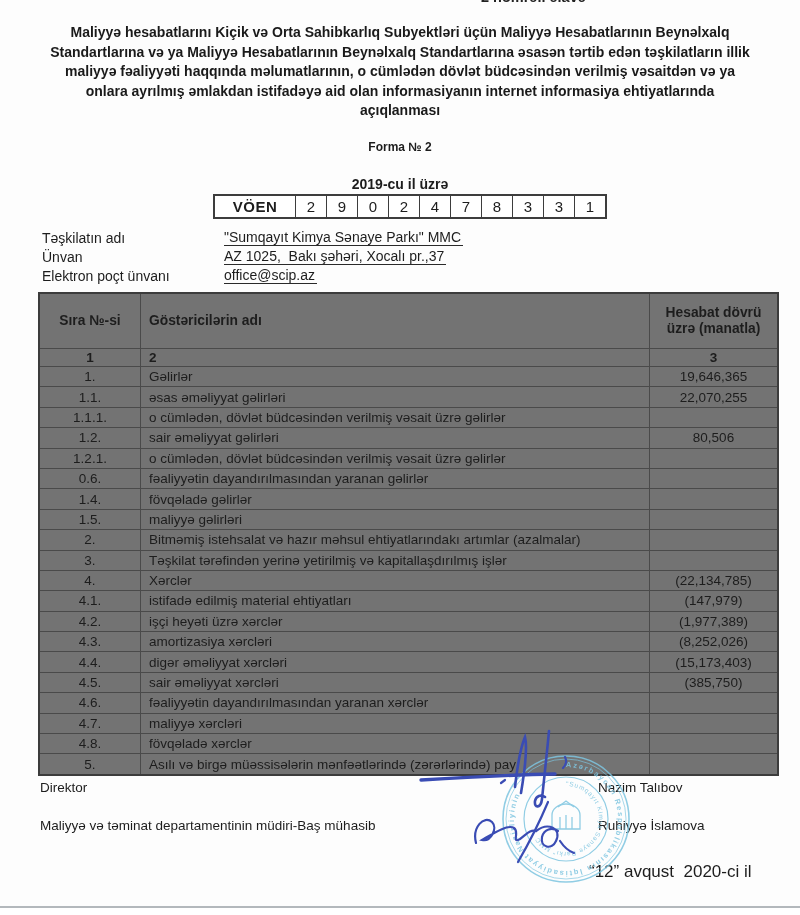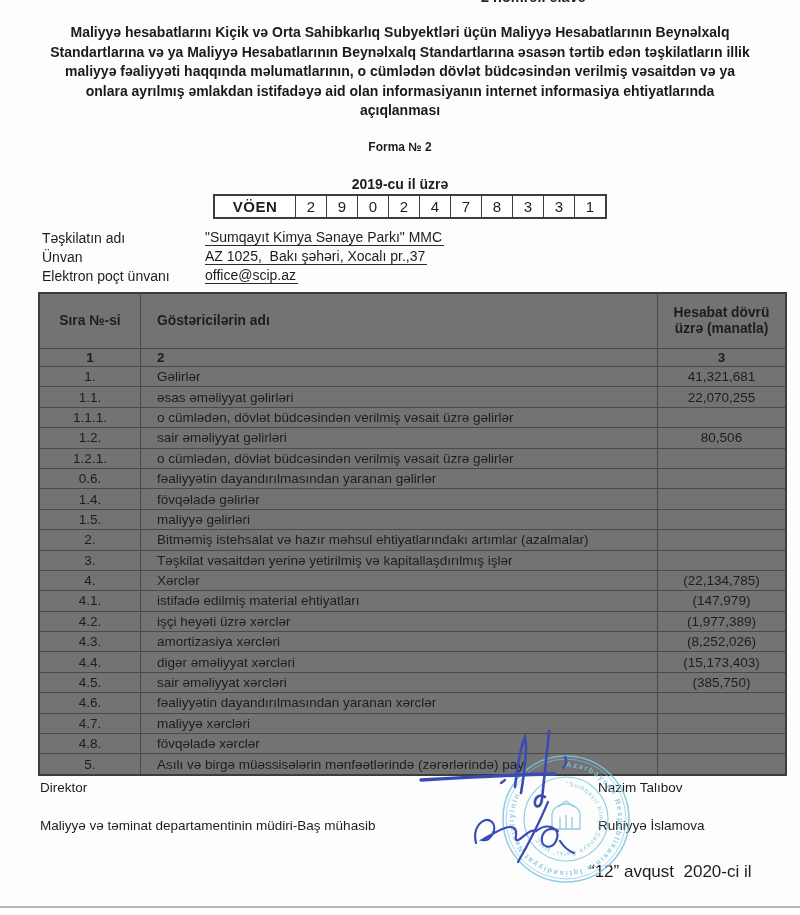--- a/index.html
+++ b/index.html
@@ -18,37 +18,37 @@
   }
   .form-no{position:absolute;top:140px;left:0;width:100%;text-align:center;font-weight:bold;font-size:12px;}
   .period{position:absolute;top:176px;left:0;width:100%;text-align:center;font-weight:bold;font-size:14px;}
   
   .voen{position:absolute;top:194px;left:213px;display:flex;border:2px solid #3d3d3d;background:#fff;}
   .voen-cell{height:21px;display:flex;align-items:center;justify-content:center;font-size:15px;border-left:1.5px solid #3d3d3d;}
   .voen-label{width:80px;border-left:none;font-weight:600;letter-spacing:.5px;}
   .voen-digit{width:30px;}
   
   .org{position:absolute;top:228px;left:42px;font-size:14px;}
-  .org-row{display:flex;align-items:flex-end;margin-bottom:1px;height:18px;}
+  .org-row{display:flex;align-items:flex-end;margin-bottom:1px;height:18px;gap:19px;}
   .org-label{width:163px;}
   .org-value{border-bottom:1.3px solid #2a2a2a;white-space:pre-wrap;padding:0 2px 0 0;}
   
   .fin-table{
     position:absolute;top:292px;left:38px;width:727px;
     display:table;table-layout:fixed;border-collapse:collapse;
     font-size:13.5px;background:#737373;z-index:1;
   }
   .tr{display:table-row;}
   .th,.td{display:table-cell;border:1.4px solid #4a4a4a;vertical-align:middle;overflow:hidden;}
   .fin-table{border:2px solid #3c3c3c;}
   .th{font-weight:bold;text-align:center;font-size:13.8px;line-height:16.5px;height:54px;}
   .colnum{font-weight:bold;text-align:center;height:17px;}
   .row-h{height:19.4px;}
   .c-no{width:100px;text-align:center;}
-  .c-name{width:500px;padding-left:16px;text-align:left;}
+  .c-name{width:500px;padding-left:8px;text-align:left;}
   .c-val{width:127px;text-align:center;}
   
   .sig{position:absolute;font-size:13.5px;white-space:nowrap;}
   .sig-dir-title{top:780px;left:40px;}
   .sig-dir-name{top:780px;left:598px;}
   .sig-acc-title{top:818px;left:40px;}
   .sig-acc-name{top:818px;left:598px;}
   .report-date{position:absolute;top:862px;left:589px;font-size:17px;white-space:pre-wrap;}
   
   .stamp-svg{position:absolute;left:488px;top:747px;z-index:3;opacity:.85;}
@@ -120,21 +120,21 @@
   </div>
   <div class="tr">
     <div class="td c-no colnum">1</div>
     <div class="td c-name colnum">2</div>
     <div class="td c-val colnum">3</div>
   </div>
 
     <div class="tr">
       <div class="td c-no row-h">1.</div>
       <div class="td c-name row-h">Gəlirlər</div>
-      <div class="td c-val row-h">41,321,681</div>
+      <div class="td c-val row-h">19,646,365</div>
     </div>
 
     <div class="tr">
       <div class="td c-no row-h">1.1.</div>
       <div class="td c-name row-h">əsas əməliyyat gəlirləri</div>
       <div class="td c-val row-h">22,070,255</div>
     </div>
 
     <div class="tr">
       <div class="td c-no row-h">1.1.1.</div>
@@ -173,21 +173,21 @@
     </div>
 
     <div class="tr">
       <div class="td c-no row-h">2.</div>
       <div class="td c-name row-h">Bitməmiş istehsalat və hazır məhsul ehtiyatlarındakı artımlar (azalmalar)</div>
       <div class="td c-val row-h"></div>
     </div>
 
     <div class="tr">
       <div class="td c-no row-h">3.</div>
-      <div class="td c-name row-h">Təşkilat vəsaitdən yerinə yetirilmiş və kapitallaşdırılmış işlər</div>
+      <div class="td c-name row-h">Təşkilat tərəfindən yerinə yetirilmiş və kapitallaşdırılmış işlər</div>
       <div class="td c-val row-h"></div>
     </div>
 
     <div class="tr">
       <div class="td c-no row-h">4.</div>
       <div class="td c-name row-h">Xərclər</div>
       <div class="td c-val row-h">(22,134,785)</div>
     </div>
 
     <div class="tr">

